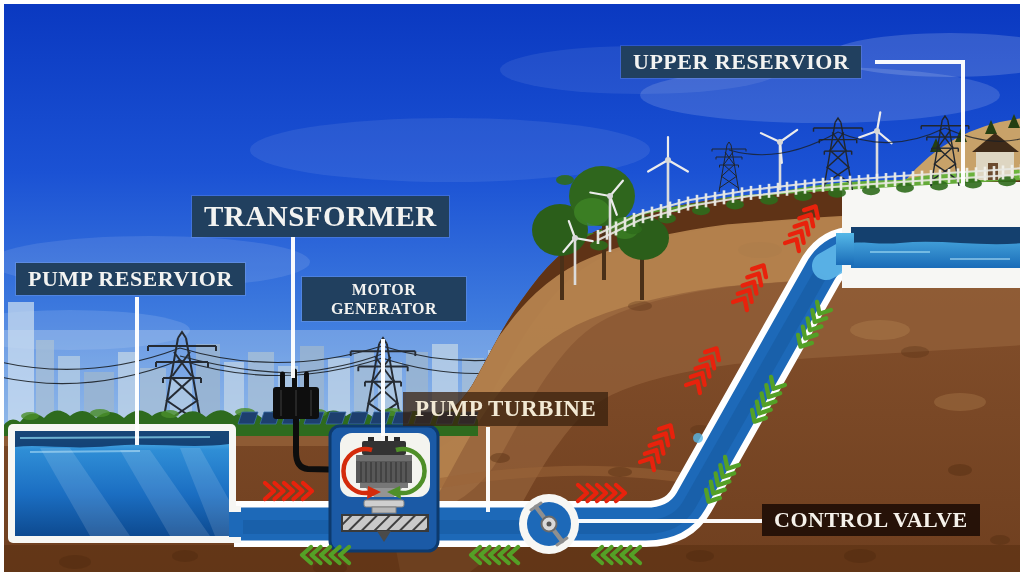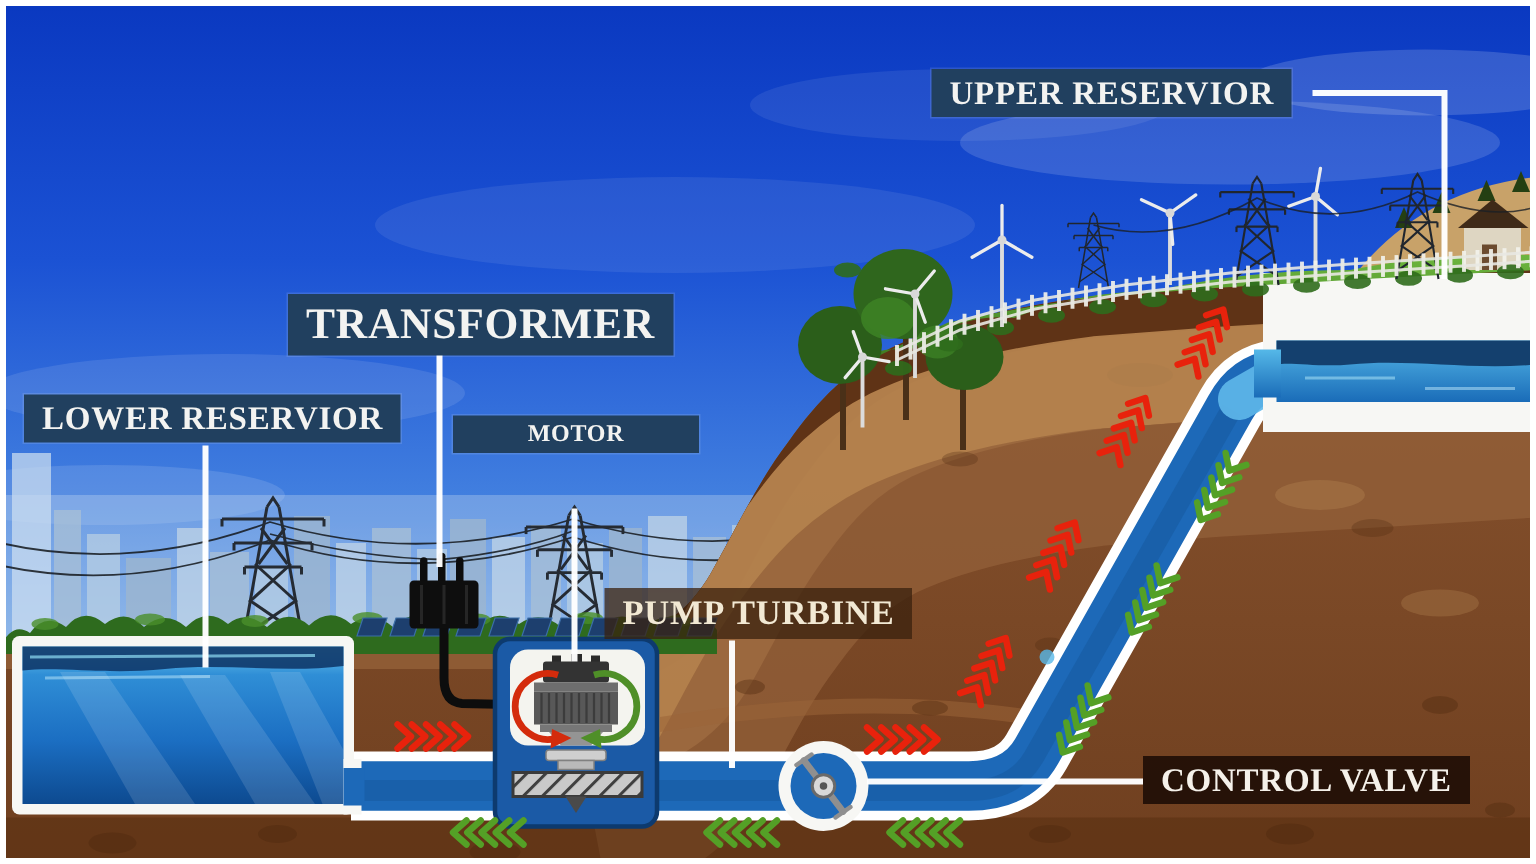--- a/index.html
+++ b/index.html
@@ -580,20 +580,21 @@
     <path d="M 293,227 L 293,378"></path>
     <path d="M 137,297 L 137,445"></path>
     <path d="M 383,339 L 383,441"></path>
     <path d="M 488,427 L 488,512"></path>
     <path d="M 578,521 L 762,521"></path>
   </g>
 </svg>
 
 <div class="lbl lbl-navy lbl-upper">UPPER RESERVIOR</div>
 <div class="lbl lbl-navy lbl-transformer">TRANSFORMER</div>
-<div class="lbl lbl-navy lbl-lower">LOWER RESERVIOR</div>
+<div class="lbl lbl-navy lbl-lower">PUMP RESERVIOR</div>
 <div class="lbl lbl-navy lbl-motor">
   <div>MOTOR</div>
+  <div>GENERATOR</div>
 </div>
 <div class="lbl lbl-valve">CONTROL VALVE</div>
 <div class="lbl lbl-pump">PUMP TURBINE</div>
 <div class="frame"></div>
 </div>
 
 </body></html>

